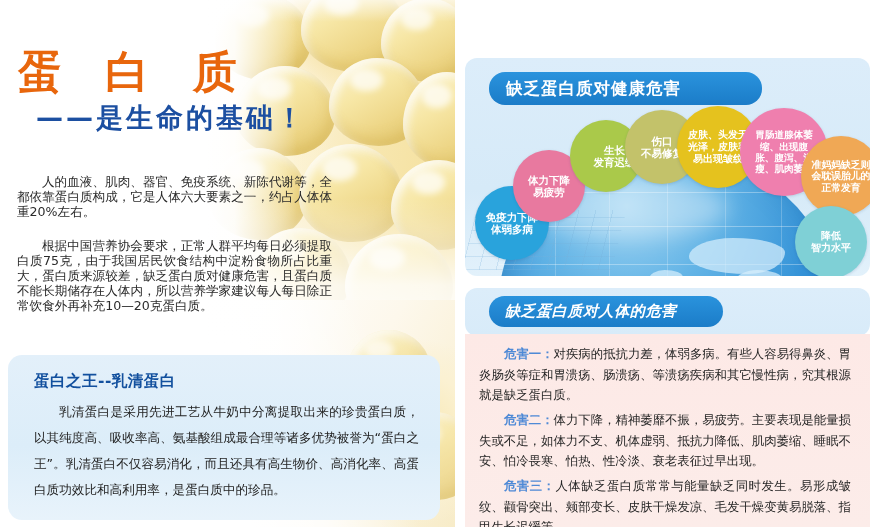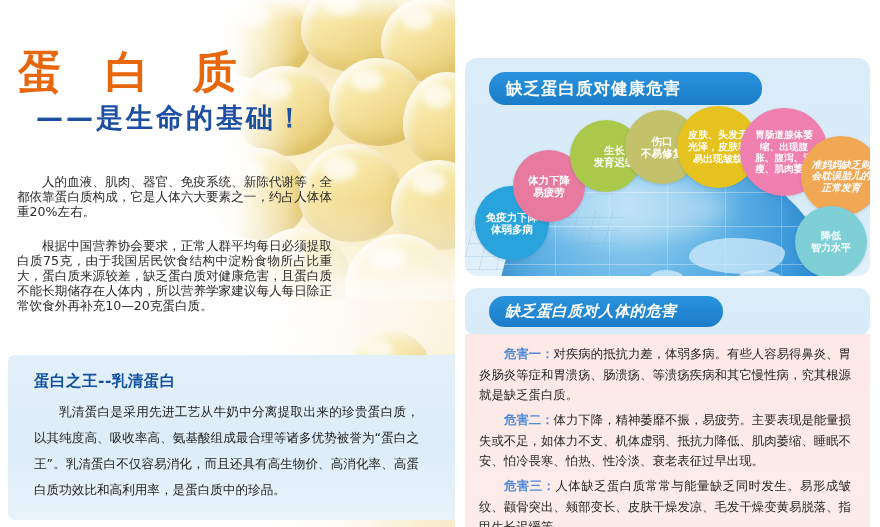--- a/index.html
+++ b/index.html
@@ -46,22 +46,22 @@
   .title-h2{position:absolute;left:36px;top:104px;font-size:27px;font-weight:bold;
     color:#1c4fa1;letter-spacing:3px;line-height:1;white-space:nowrap;}
 
   .para{position:absolute;color:#2a2a2a;font-size:12.6px;line-height:15px;
     text-indent:25px;text-align:justify;}
   .p1{left:17px;top:174px;width:315px;}
   .p2{left:17px;top:238px;width:315px;}
 
   
   .whey{position:absolute;left:8px;top:355px;width:432px;height:165px;
-    border-radius:7px;
-    background:linear-gradient(180deg,#e3f0fa 0%,#dcedf9 55%,#e8f3fb 100%);padding-left:36px;}
+    border-radius:14px;
+    background:linear-gradient(180deg,#e3f0fa 0%,#dcedf9 55%,#e8f3fb 100%);}
   .whey-h{position:absolute;left:26px;top:16px;font-size:15.5px;font-weight:bold;
     color:#12509e;letter-spacing:.5px;white-space:nowrap;}
   .whey-p{position:absolute;left:26px;top:44px;width:385px;color:#232323;
     font-size:12.6px;line-height:26px;text-indent:25px;text-align:justify;}
 
   
   .right{position:absolute;left:455px;top:0;width:425px;height:527px;}
 
   .panel-a{position:absolute;left:10px;top:58px;width:405px;height:218px;
     border-radius:12px;background:linear-gradient(180deg,#dcedfa 0%,#d6eaf8 60%,#e2f1fb 100%);
@@ -192,21 +192,21 @@
 光泽，皮肤容
 易出现皱纹</span>
         </div>
       <div class="bub" style="left: 275px; top: 50px; width: 88px; height: 88px; font-size: 9.6px; background: rgb(239, 127, 174);">
           <span style="white-space: pre-line;">胃肠道腺体萎
 缩、出现腹
 胀、腹泻、消
 瘦、肌肉萎缩</span>
         </div>
       <div class="bub" style="left: 336px; top: 78px; width: 80px; height: 80px; font-size: 9.8px; background: rgb(240, 168, 85);">
-          <span style="white-space: pre-line; font-style: italic;">准妈妈缺乏则
+          <span style="white-space: pre-line;">准妈妈缺乏则
 会耽误胎儿的
 正常发育</span>
         </div>
       <div class="bub" style="left: 330px; top: 148px; width: 72px; height: 72px; font-size: 10px; background: rgb(127, 208, 214);">
           <span style="white-space: pre-line;">降低
 智力水平</span>
         </div>
     </div>
 
     <div class="panel-b">

